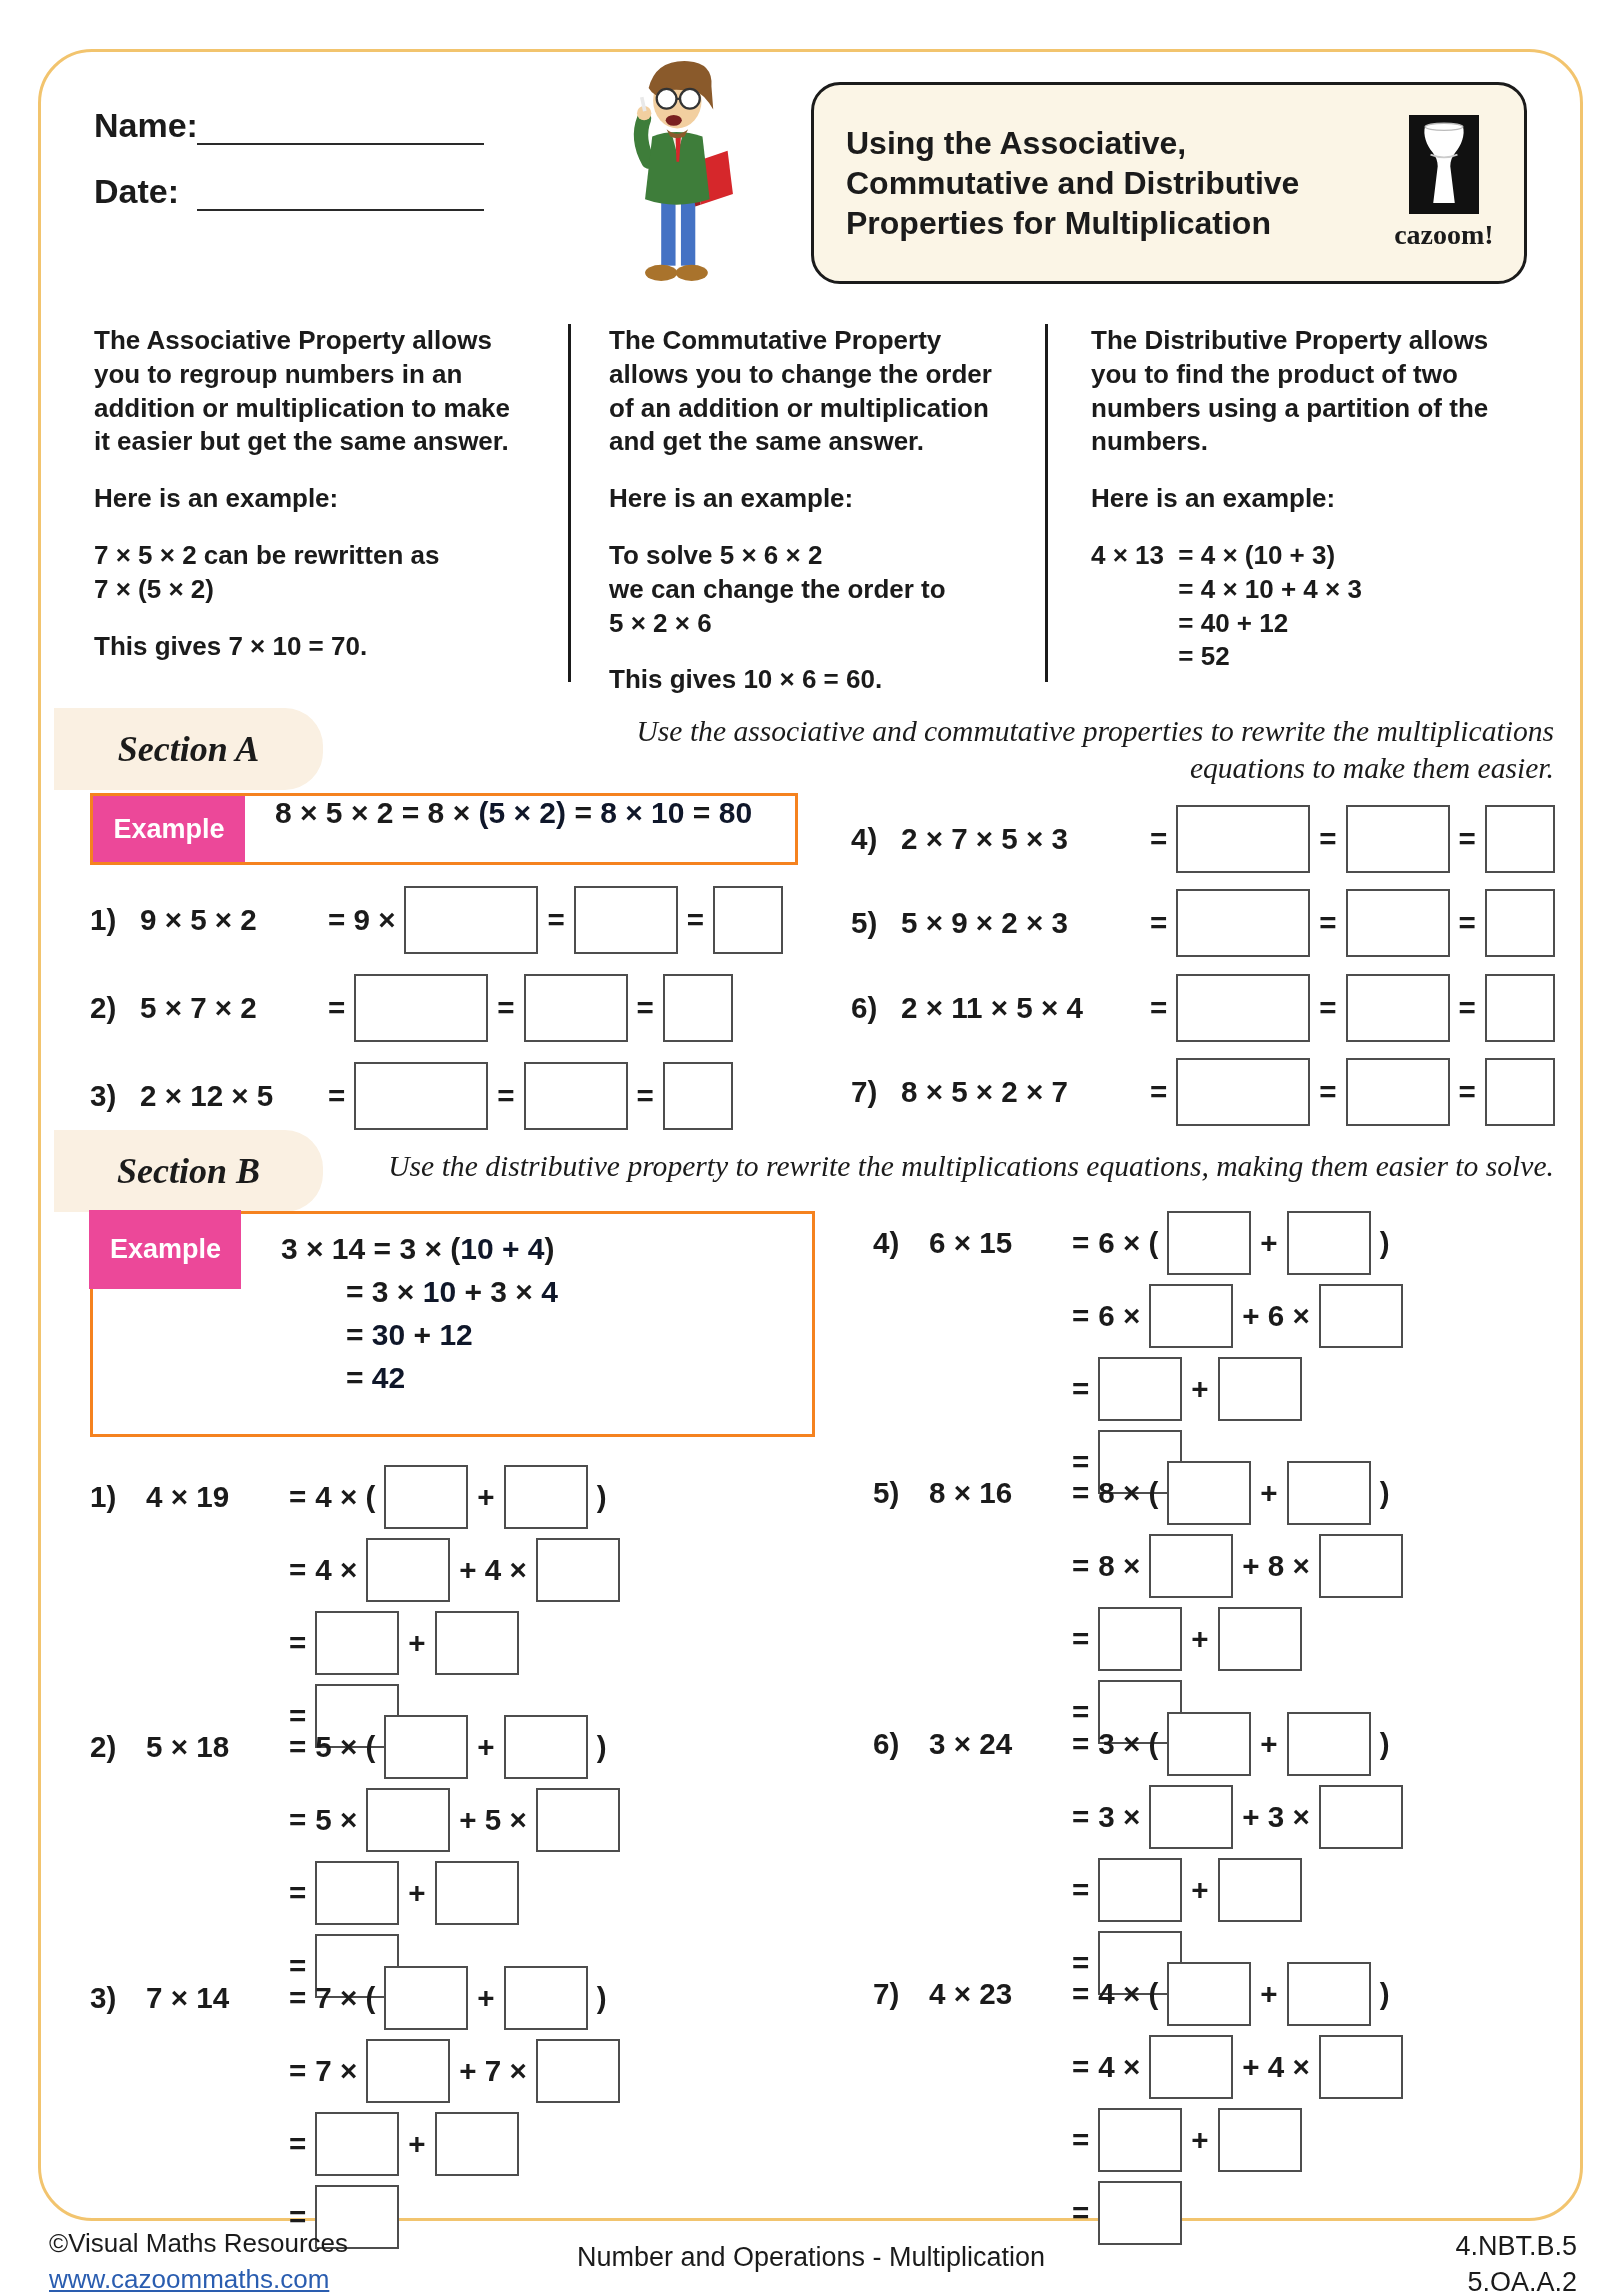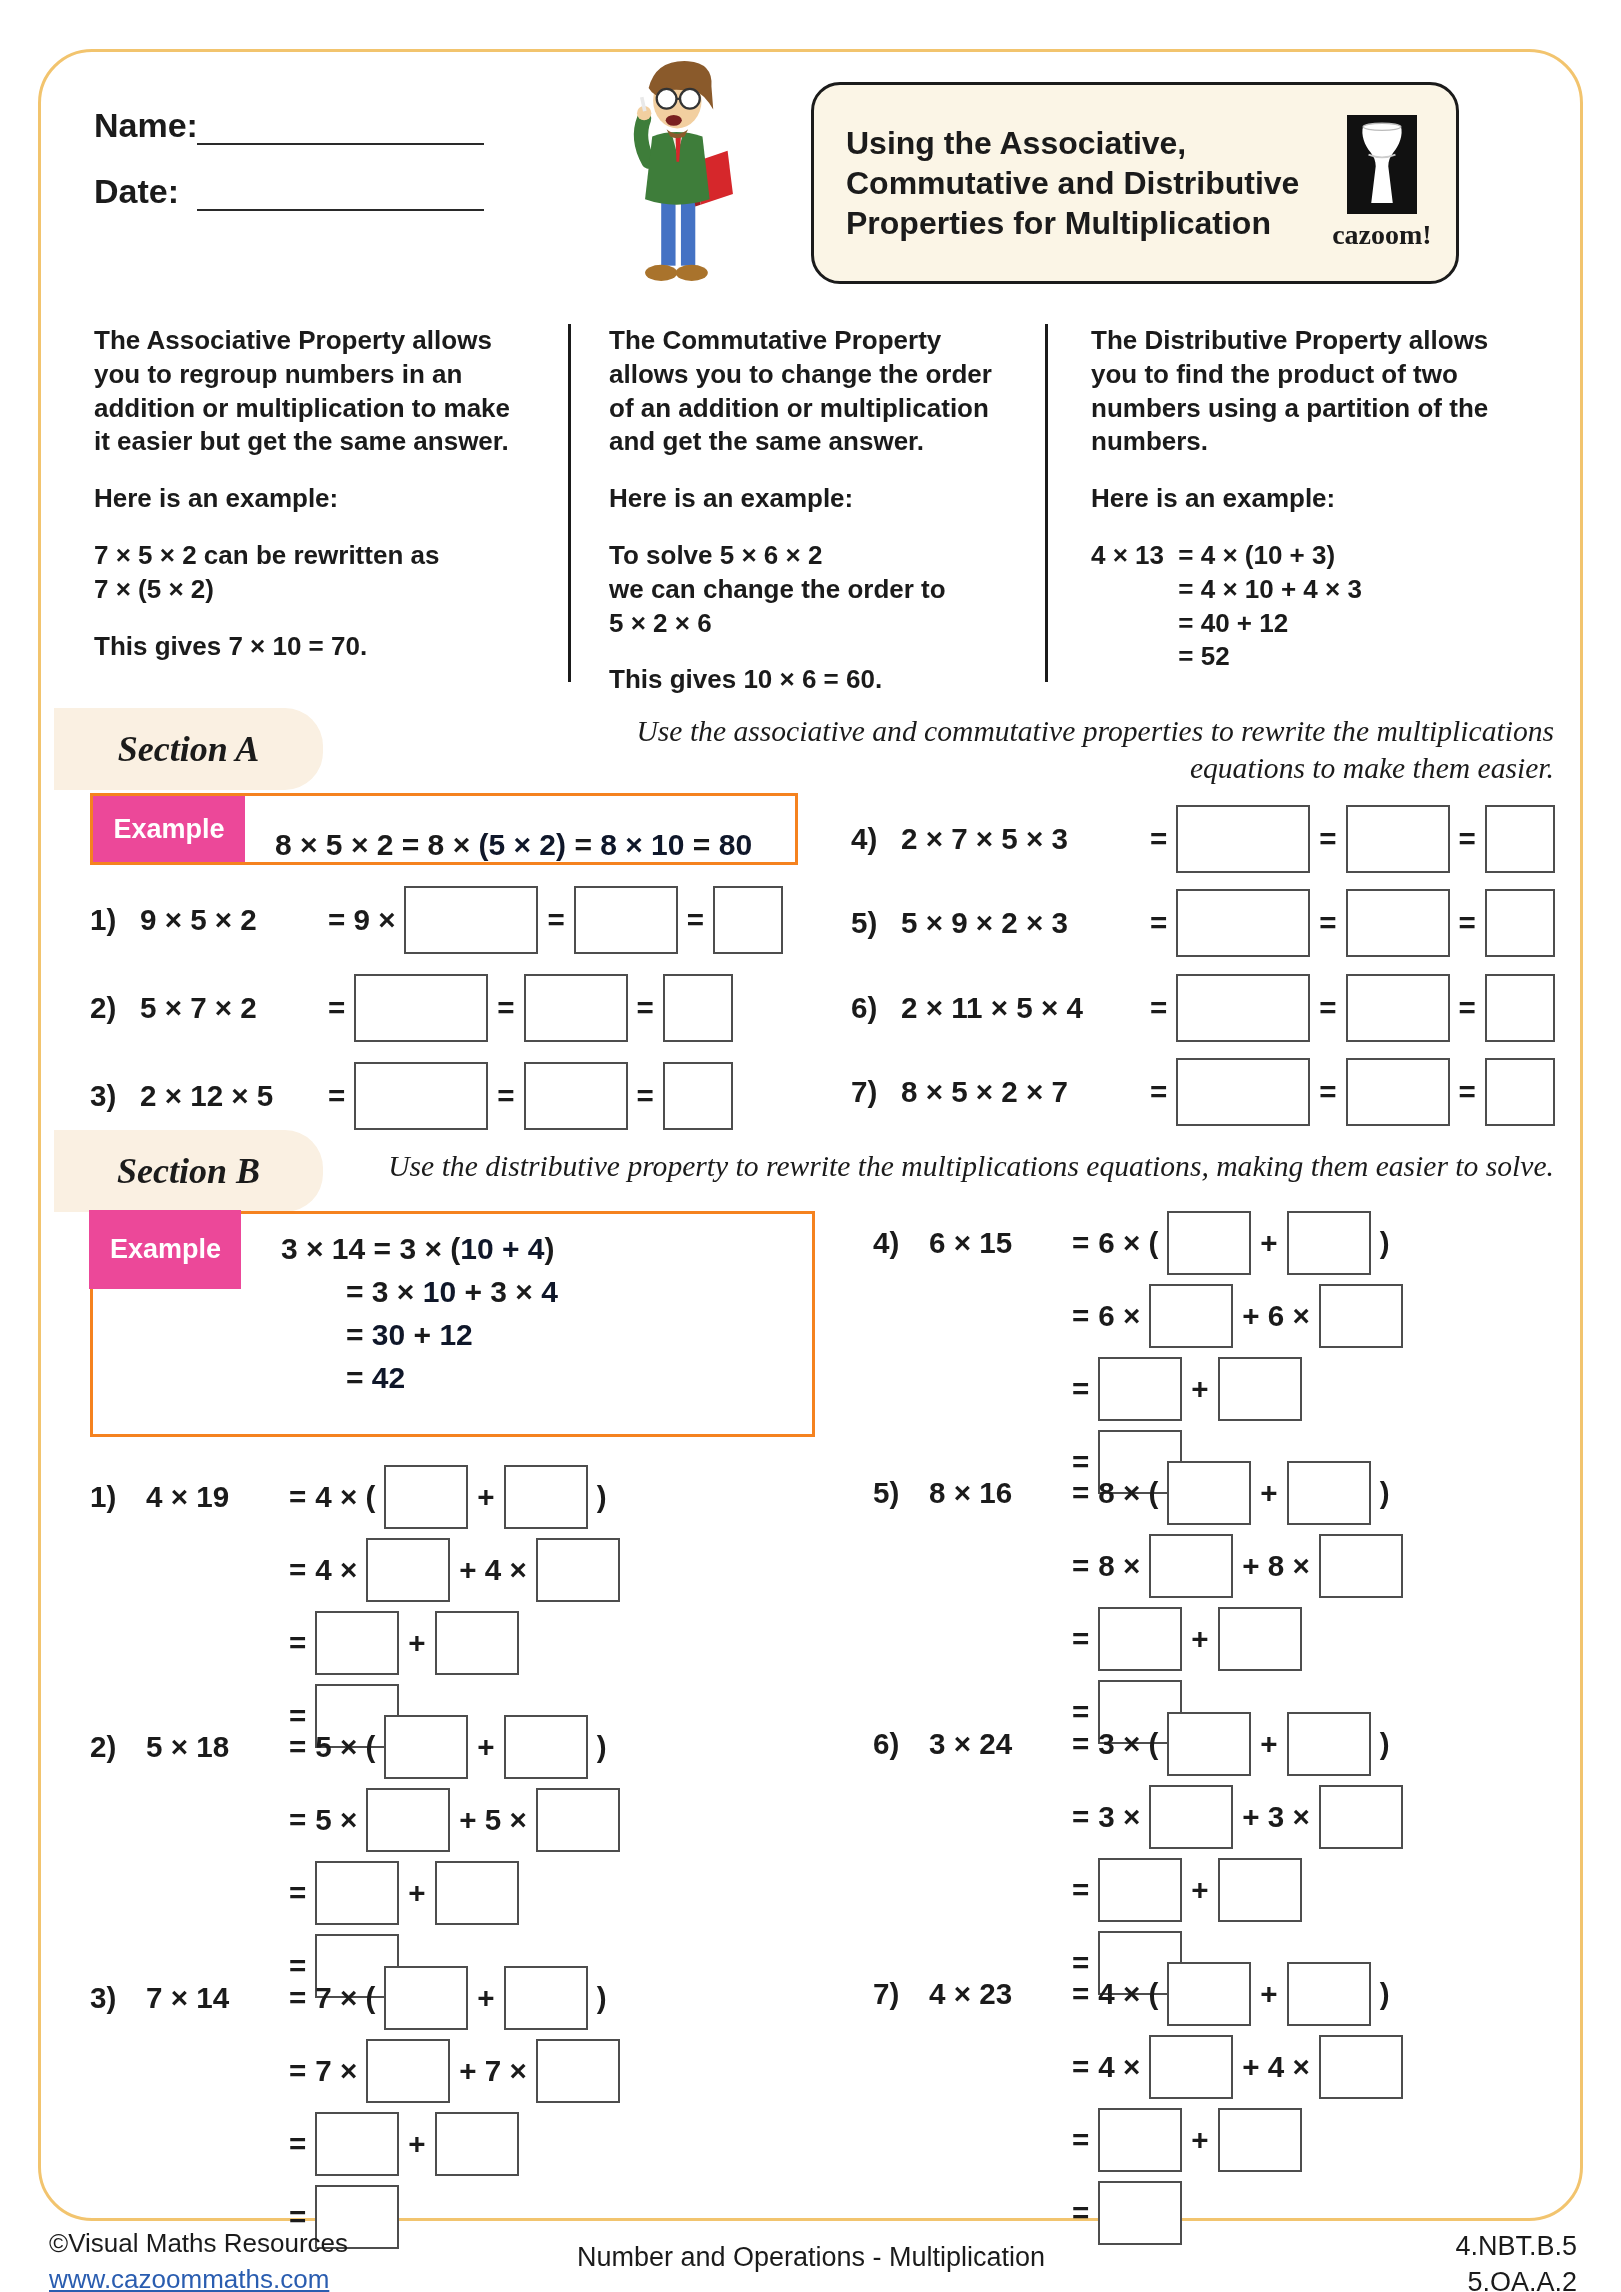--- a/index.html
+++ b/index.html
@@ -11,21 +11,21 @@
     position:absolute; left:38px; top:49px; width:1545px; height:2172px;
     border:3.6px solid #F2C46E; border-radius:54px;
   }
   
   .name-date { position:absolute; left:94px; top:106px; }
   .nd-row { display:flex; align-items:flex-end; margin-bottom:27px; }
   .nd-label { font-size:34px; font-weight:700; width:103px; }
   .nd-line { width:287px; border-bottom:2.7px solid #2a2a2a; height:36px; }
   .teacher { position:absolute; left:602px; top:54px; }
   .title-box {
-    position:absolute; left:811px; top:82px; width:648px; height:202px;
+    position:absolute; left:811px; top:82px; width:716px; height:202px;
     background:#FBF5E6; border:3.6px solid #1b1b1b; border-radius:29px;
     display:flex; align-items:center; padding:0 23px 0 32px;
   }
   .title-lines { width:537px; }
   .title-lines div { font-size:32px; font-weight:700; line-height:1.25; }
   .logo { width:116px; text-align:center; margin-left:12px; }
   .logo-drum { width:70px; height:99px; background:#111; display:inline-block; }
   .logo-word { font-family:"Liberation Serif", serif; font-weight:700; font-size:28px; margin-top:1.8px; }
   
   .props { position:absolute; left:94px; top:324px; width:1433px; height:358px; display:flex; }
@@ -48,21 +48,21 @@
   }
   
   .exA {
     position:absolute; left:90px; top:793px; width:708px; height:72px;
     border:3.6px solid #F5821F; display:flex; align-items:stretch; background:#fff;
   }
   .ex-tab {
     background:#ec4899; color:#fff; font-size:27px; font-weight:700;
     display:flex; align-items:center; justify-content:center; width:152px; flex:none;
   }
-  .exA-eq { display:flex; align-items:flex-end; padding-left:30px; font-size:30px; font-weight:700; white-space:pre; }
+  .exA-eq { display:flex; align-items:flex-start; padding-left:30px; font-size:30px; font-weight:700; white-space:pre; }
   .accent { color:#0f172a; }
   
   .a-col { position:absolute; display:flex; flex-direction:column; }
   .a-col.left { left:90px; top:885px; gap:18px; }
   .a-col.right { left:851px; top:804px; gap:14.3px; }
   .a-row { display:flex; align-items:center; height:70px; gap:9px; font-size:29.6px; font-weight:700; }
   .a-num { width:41px; }
   .a-expr { width:179px; }
   .a-col.right .a-expr { width:240px; }
   .a-lead { white-space:pre; }

